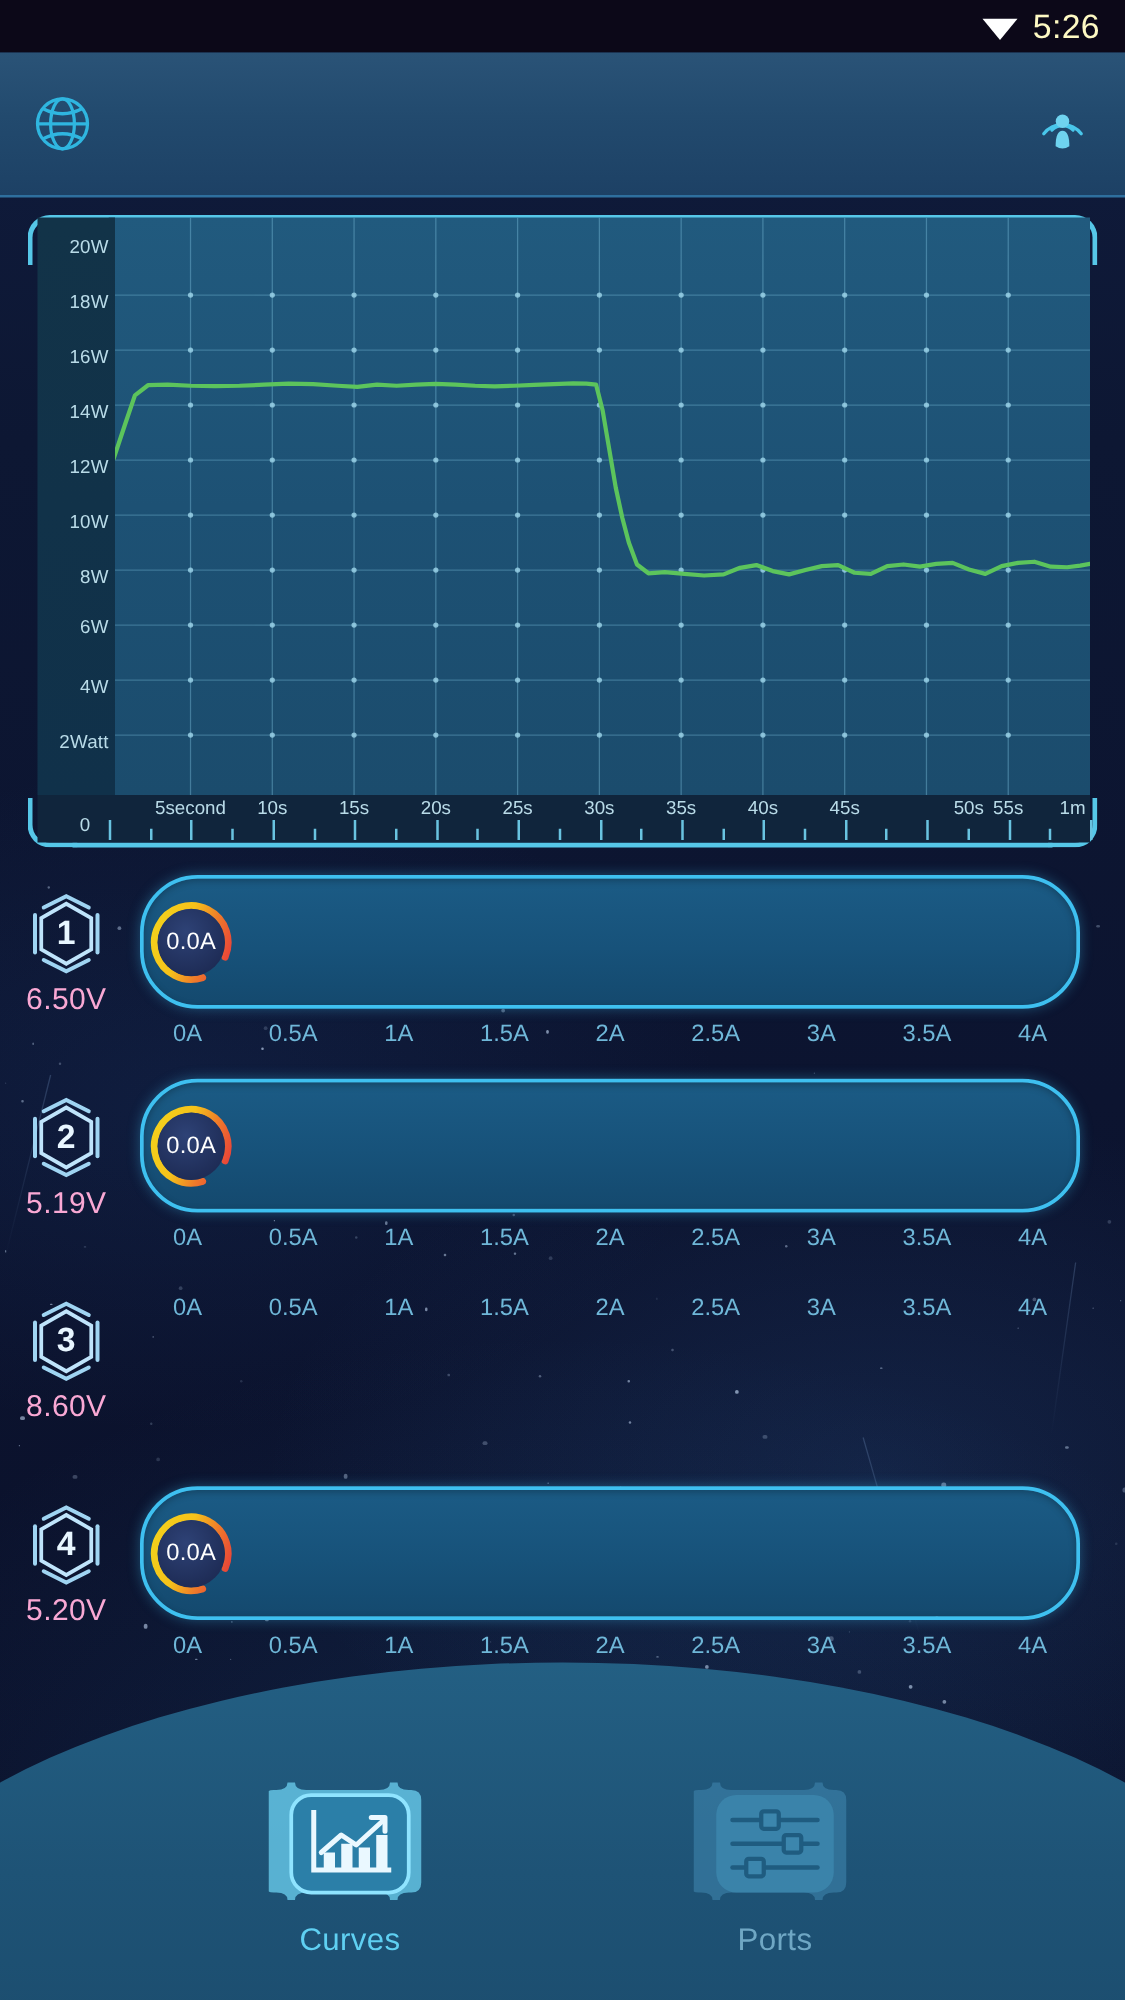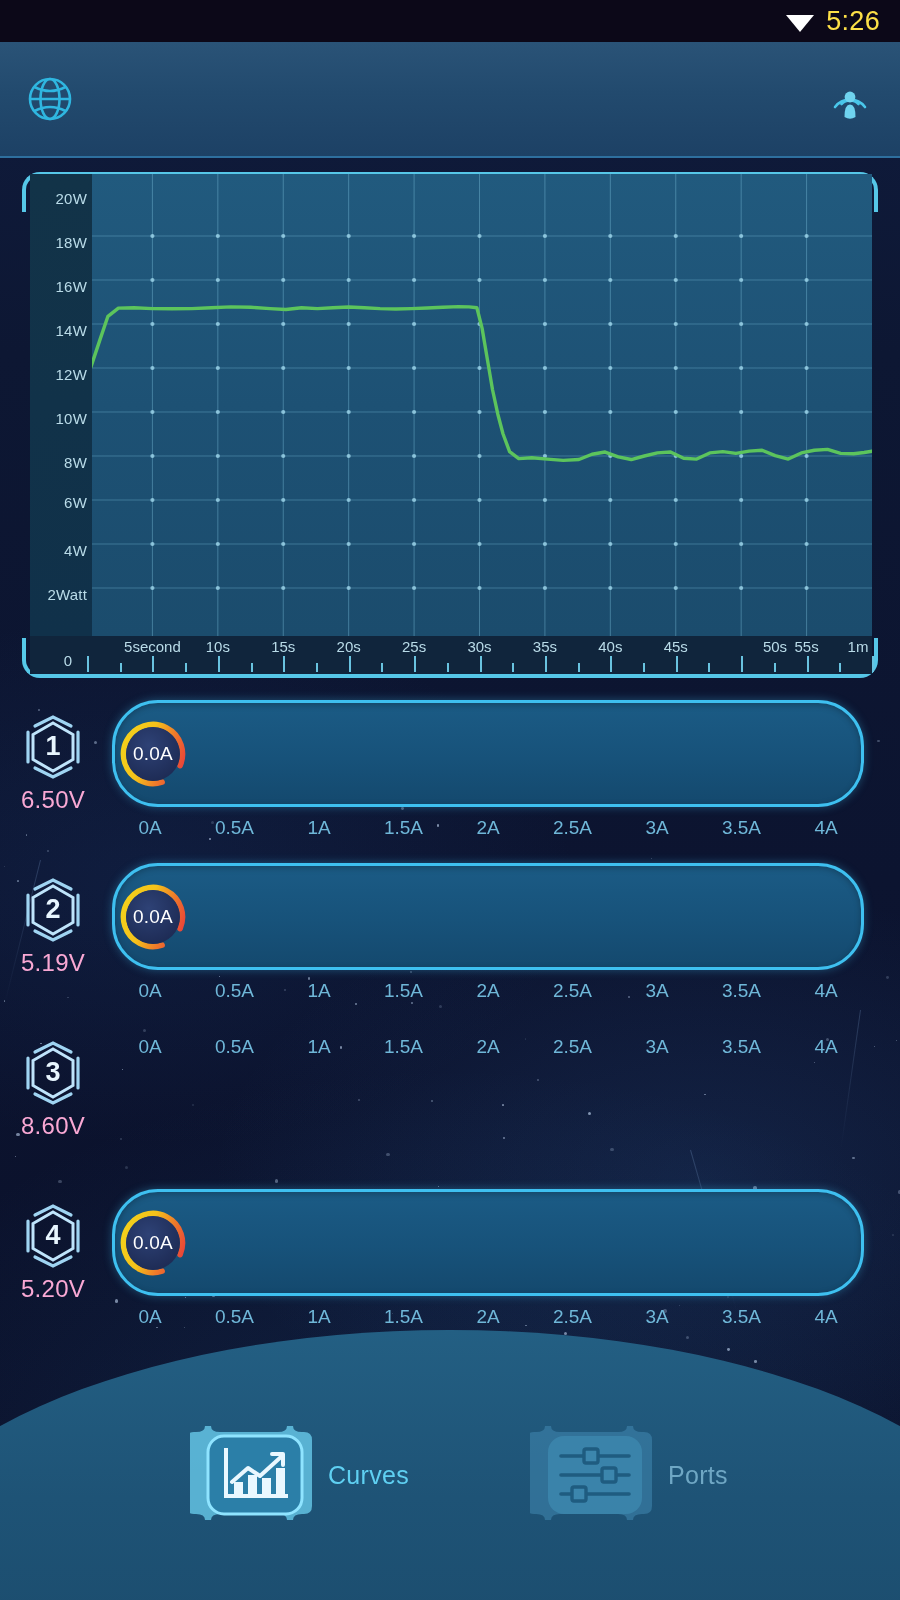--- a/index.html
+++ b/index.html
@@ -30,21 +30,21 @@
   }
 
   
   #statusbar {
     position: absolute; top: 0; left: 0; width: 900px; height: 42px;
     background: #0c0818;
     display: flex; align-items: center; justify-content: flex-end;
     padding-right: 20px; gap: 11px;
   }
   #statusbar .time {
-    color: #fde047; font-size: 27px; font-weight: 500; letter-spacing: .3px;
+    color: #fef9c3; font-size: 27px; font-weight: 500; letter-spacing: .3px;
   }
   .wifi-glyph { width: 30px; height: 23px; display:block; }
 
   
   #header {
     position: absolute; top: 42px; left: 0; width: 900px; height: 116px;
     background: linear-gradient(180deg, #2a5377 0%, #224a6e 45%, #1d4165 100%);
     display: flex; align-items: center; justify-content: space-between;
     padding: 0 24px;
     border-bottom: 2px solid #2e6f9e;
@@ -146,21 +146,21 @@
   #navdome {
     position: absolute; left: -130px; bottom: -150px; width: 1160px; height: 420px;
     border-radius: 50% 50% 0 0 / 62% 62% 0 0;
     background: linear-gradient(180deg, #235f83 0%, #1e5376 40%, #1a4868 100%);
   }
   #nav {
     position: absolute; left: 0; bottom: 0; width: 900px; height: 196px;
     display: flex; align-items: flex-start; justify-content: center; gap: 160px;
     padding-top: 16px;
   }
-  .nav-item { width: 180px; display: flex; flex-direction: row; align-items: center; gap: 8px; }
+  .nav-item { width: 180px; display: flex; flex-direction: column; align-items: center; gap: 8px; }
   .nav-ico-wrap { position: relative; width: 130px; height: 110px; }
   .nav-label { font-size: 25px; letter-spacing: .3px; }
   .nav-item.active .nav-label { color: #5fd0f2; }
   .nav-item.inactive .nav-label { color: #6fa7c4; }
 </style>
 </head>
 <body>
 
 <div id="page-bg"></div>
 <div id="starfield">

